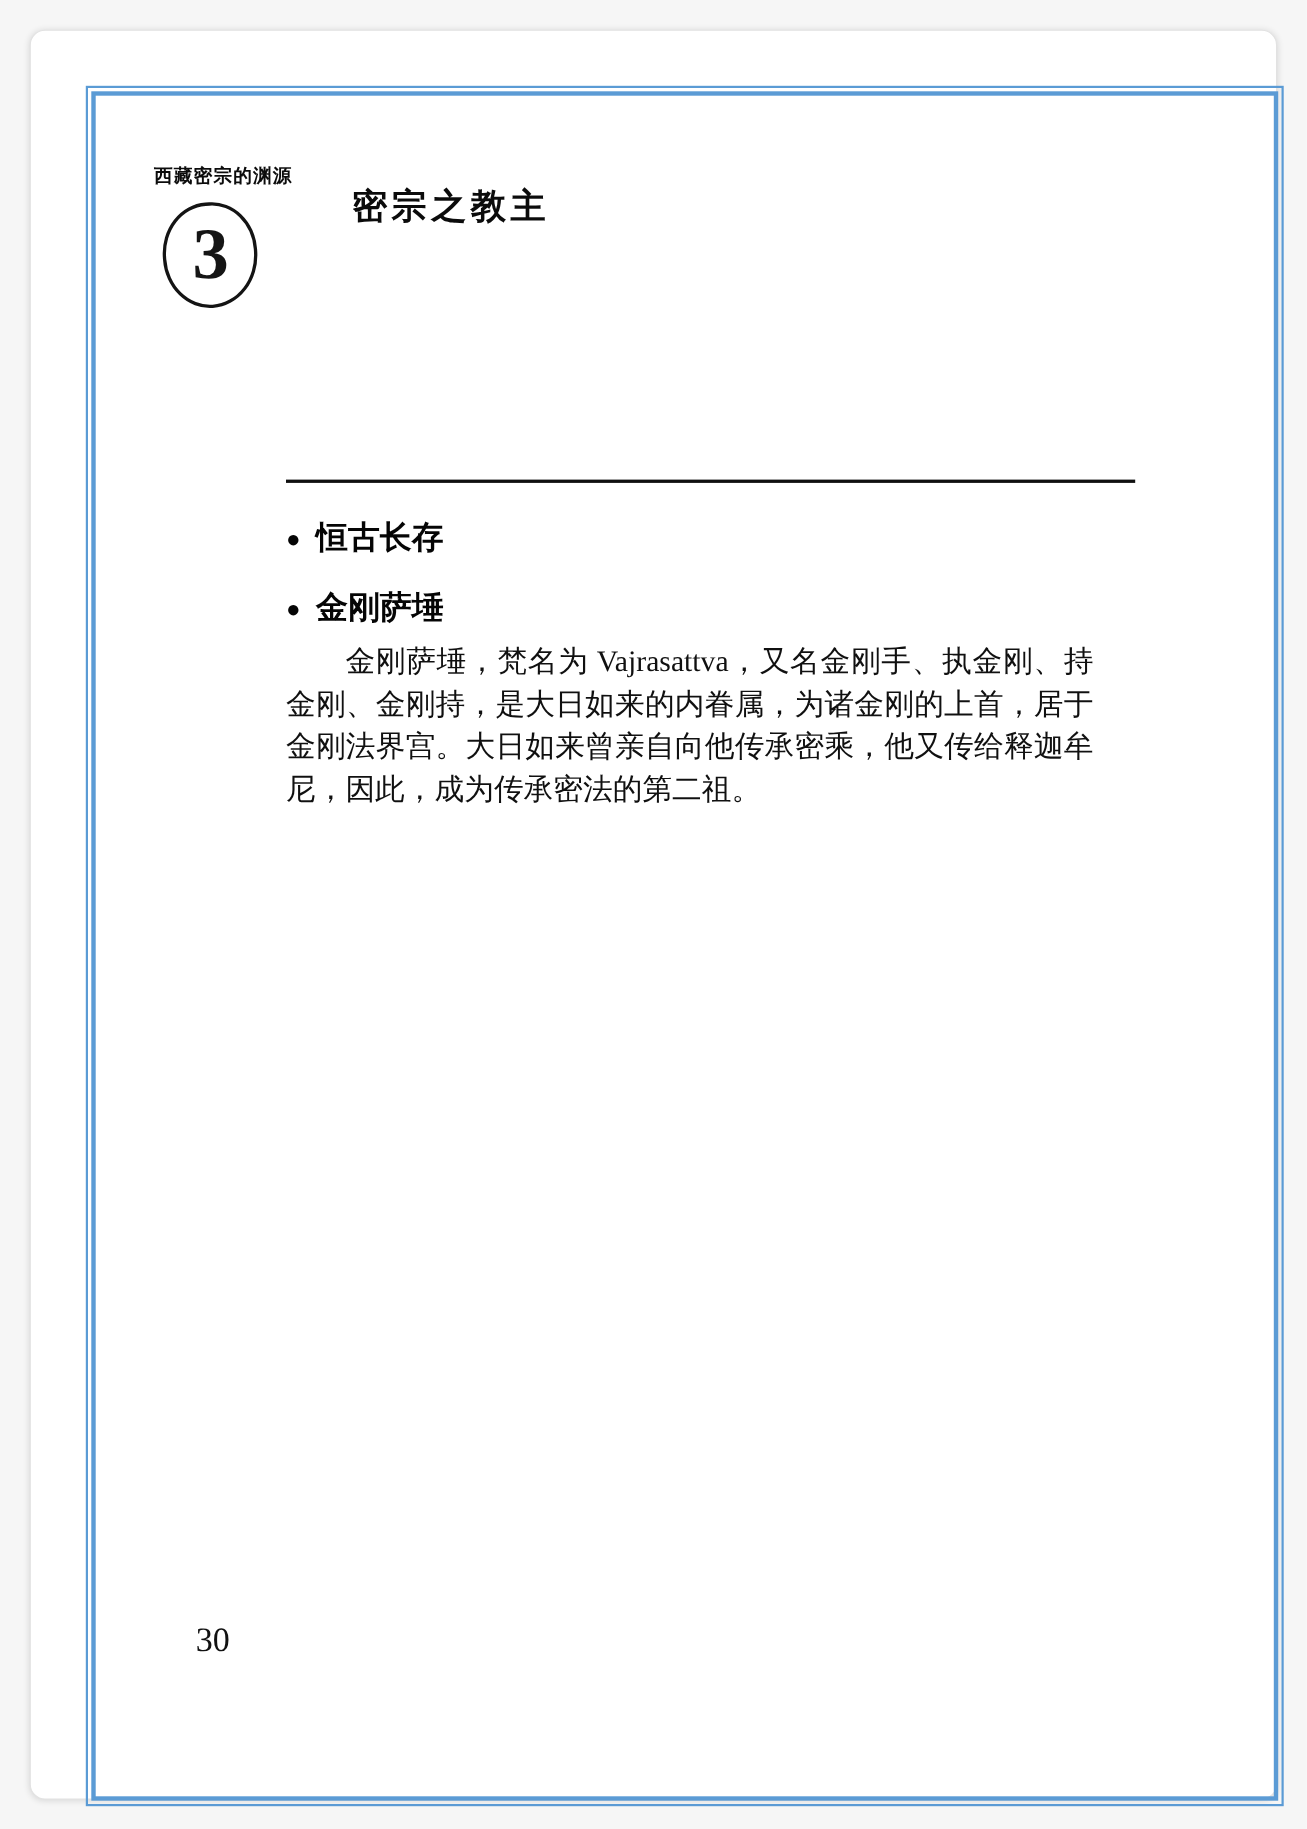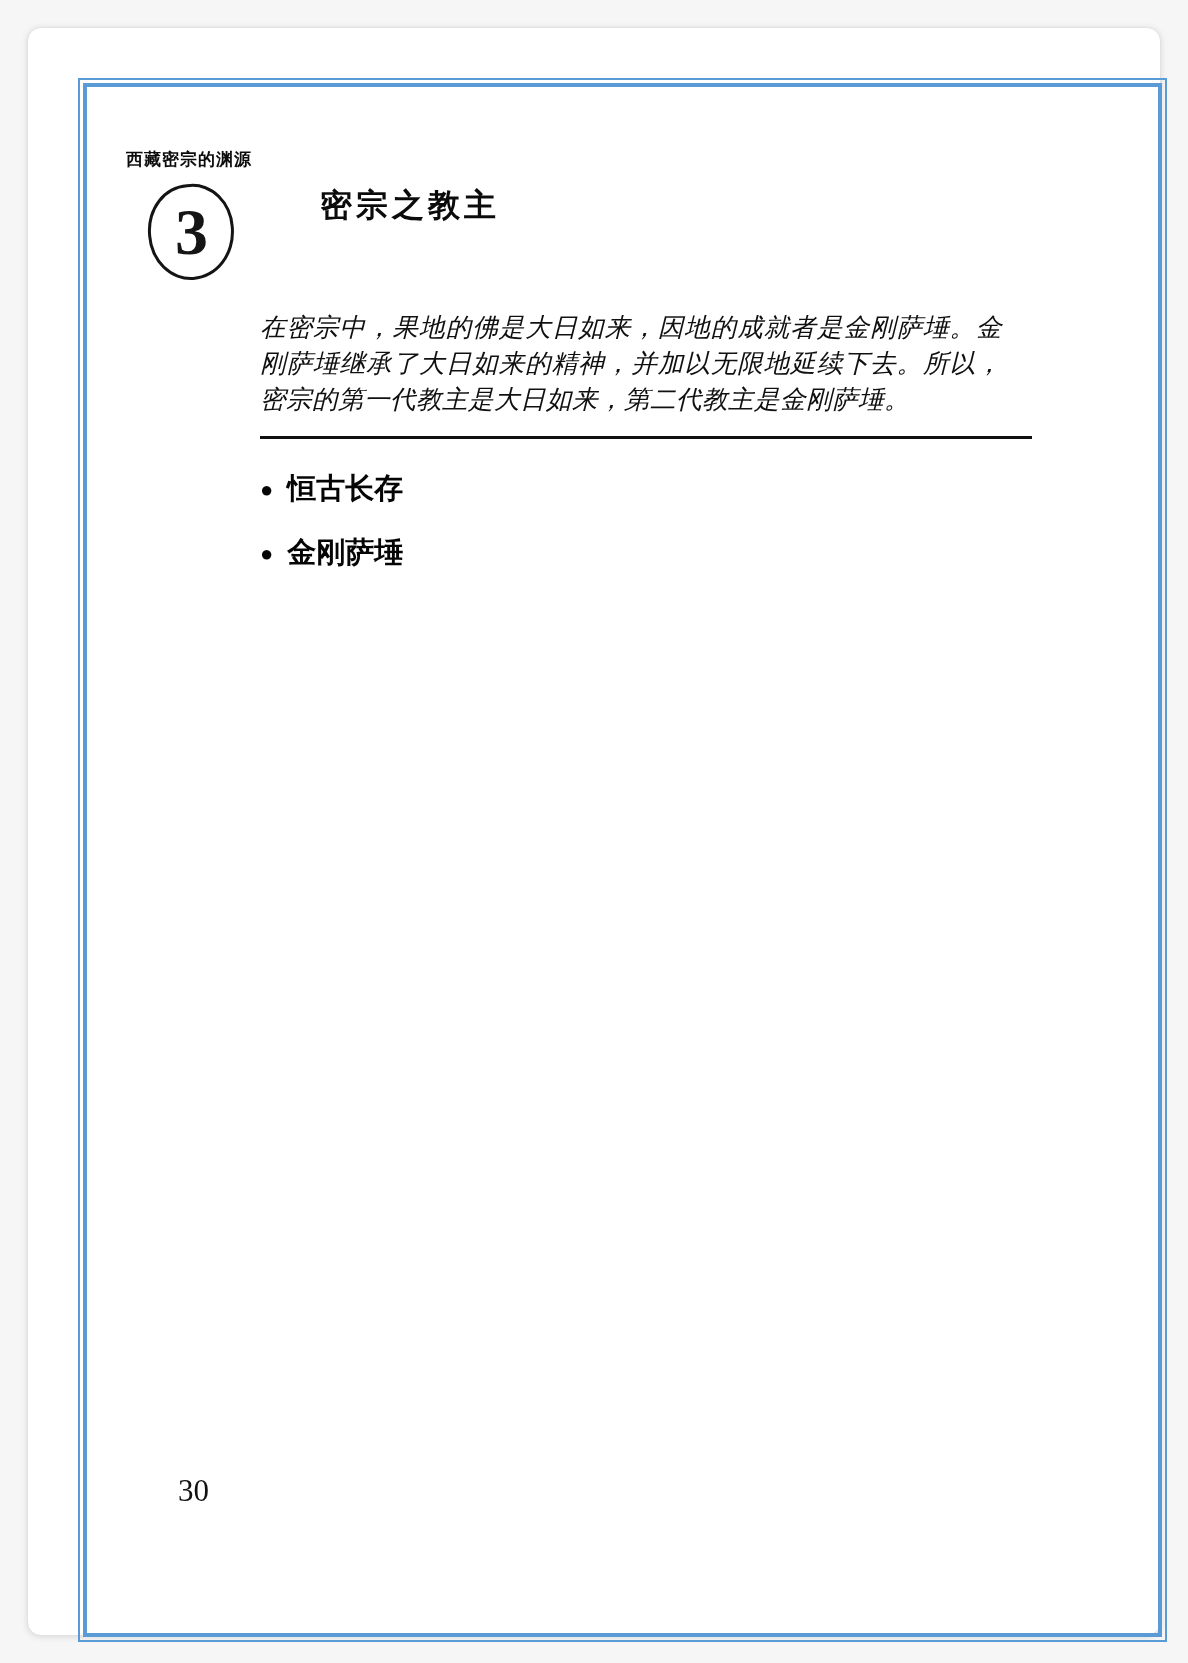--- a/index.html
+++ b/index.html
@@ -30,21 +30,21 @@
     border:2px solid var(--frame-blue);
   }
   .frame-inner{
     position:absolute;
     left:3px;top:3px;
     right:3px;bottom:3px;
     border:4px solid var(--frame-blue);
   }
   .corner-label{
     position:absolute;
-    left:98px;top:120px;
+    left:112px;top:120px;
     font-family:"Liberation Sans","DejaVu Sans",sans-serif;
     font-weight:bold;
     font-size:17px;
     letter-spacing:1px;
     color:#0c0c0c;
   }
   .chapter-badge{
     position:absolute;
     left:120px;top:156px;
     width:86px;height:96px;
@@ -61,21 +61,20 @@
     line-height:1;
   }
   .kicker{
     position:absolute;
     left:292px;top:138px;
     font-family:"Liberation Serif","DejaVu Serif",serif;
     font-weight:bold;
     font-size:32px;
     letter-spacing:4px;
     color:#0b0b0b;
-    margin-top:18px;
   }
   .page-title{
     position:absolute;
     left:281px;top:186px;
     font-family:"Liberation Sans","DejaVu Sans",sans-serif;
     font-weight:900;
     font-size:57px;
     letter-spacing:14px;
     white-space:nowrap;
     color:#050505;
@@ -146,36 +145,36 @@
 
   <div class="corner-label">西藏密宗的渊源</div>
 
   <div class="chapter-badge">
     <span class="num">3</span>
   </div>
 
   <div class="kicker">密宗之教主</div>
 
 
-  <p class="intro">在密宗中，果地的佛是大日如来，因地的成就者是金刚萨埵。金刚萨埵继承了大日如来的精神，并加以无限地延续下去。所以，密宗的第一代教主是大日如来，第二代教主是金刚萨埵。</p>
 
   <div class="intro-rule"></div>
 
   <div class="main">
 
     <div class="section">
       <div class="section-heading">
         <span class="bullet">●</span>
         <span>恒古长存</span>
       </div>
     </div>
 
     <div class="section">
       <div class="section-heading">
         <span class="bullet">●</span>
         <span>金刚萨埵</span>
       </div>
+      <p class="body-par">金刚萨埵，梵名为 Vajrasattva，又名金刚手、执金刚、持金刚、金刚持，是大日如来的内眷属，为诸金刚的上首，居于金刚法界宫。大日如来曾亲自向他传承密乘，他又传给释迦牟尼，因此，成为传承密法的第二祖。</p>
     </div>
 
   </div>
 
   <div class="page-number">30</div>
 </div>
 
 </body></html>

